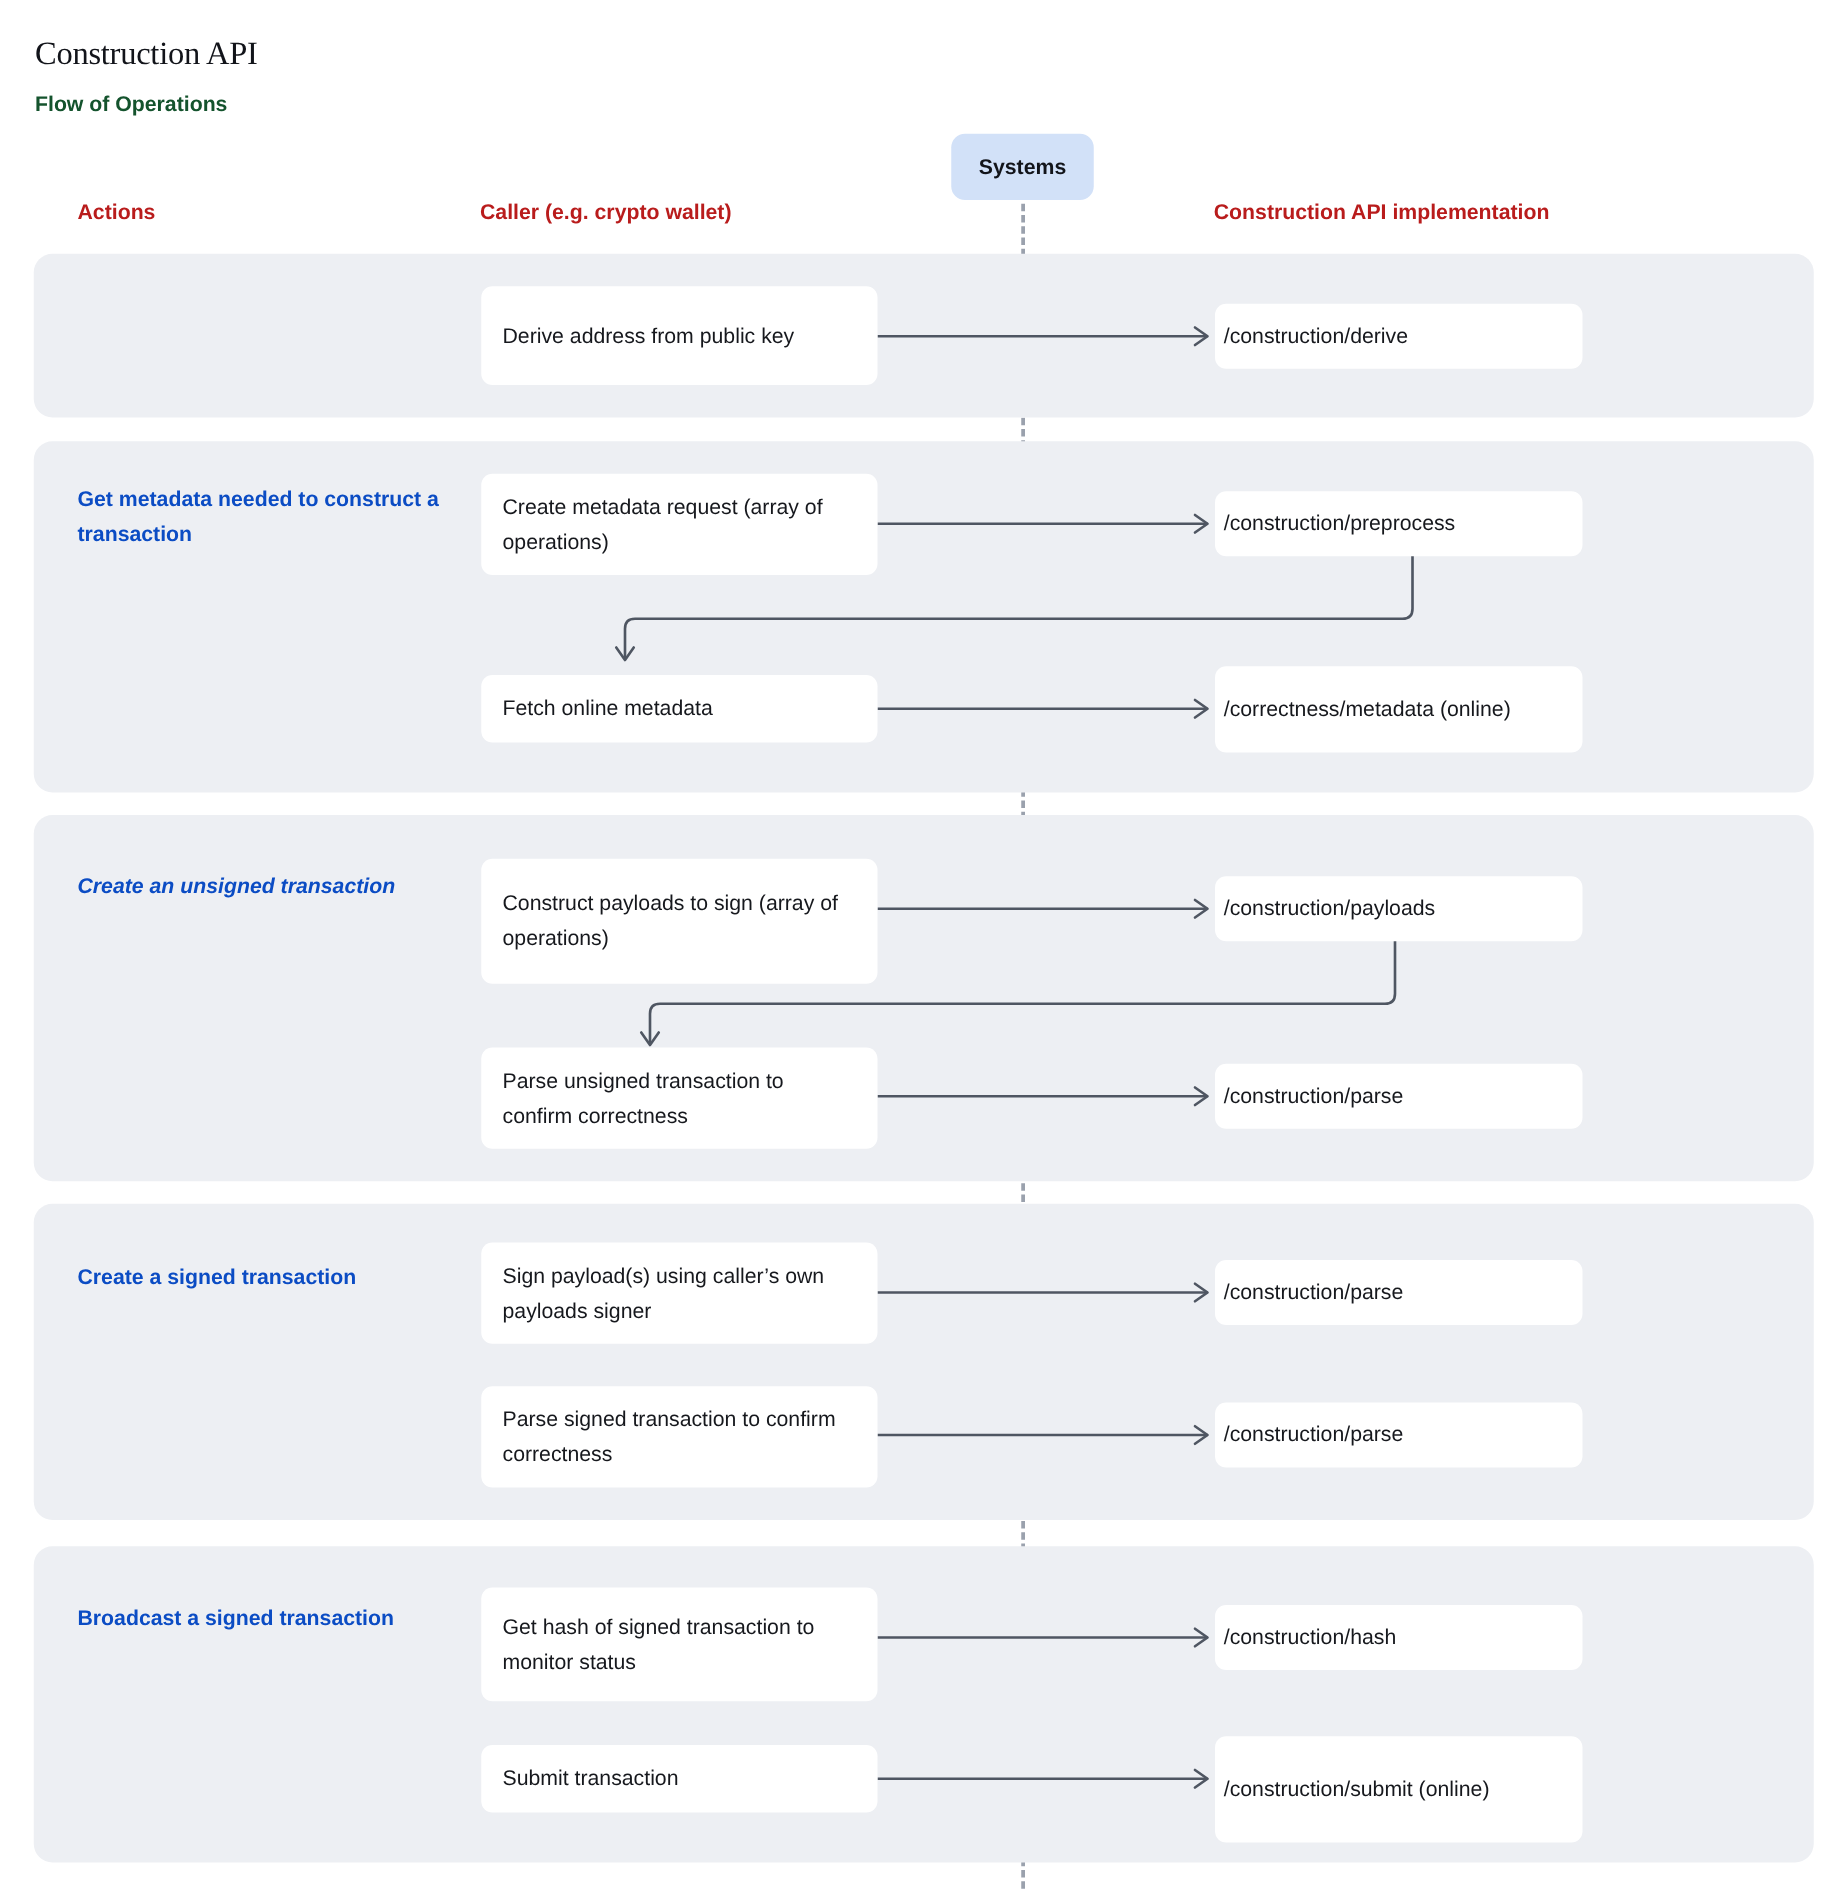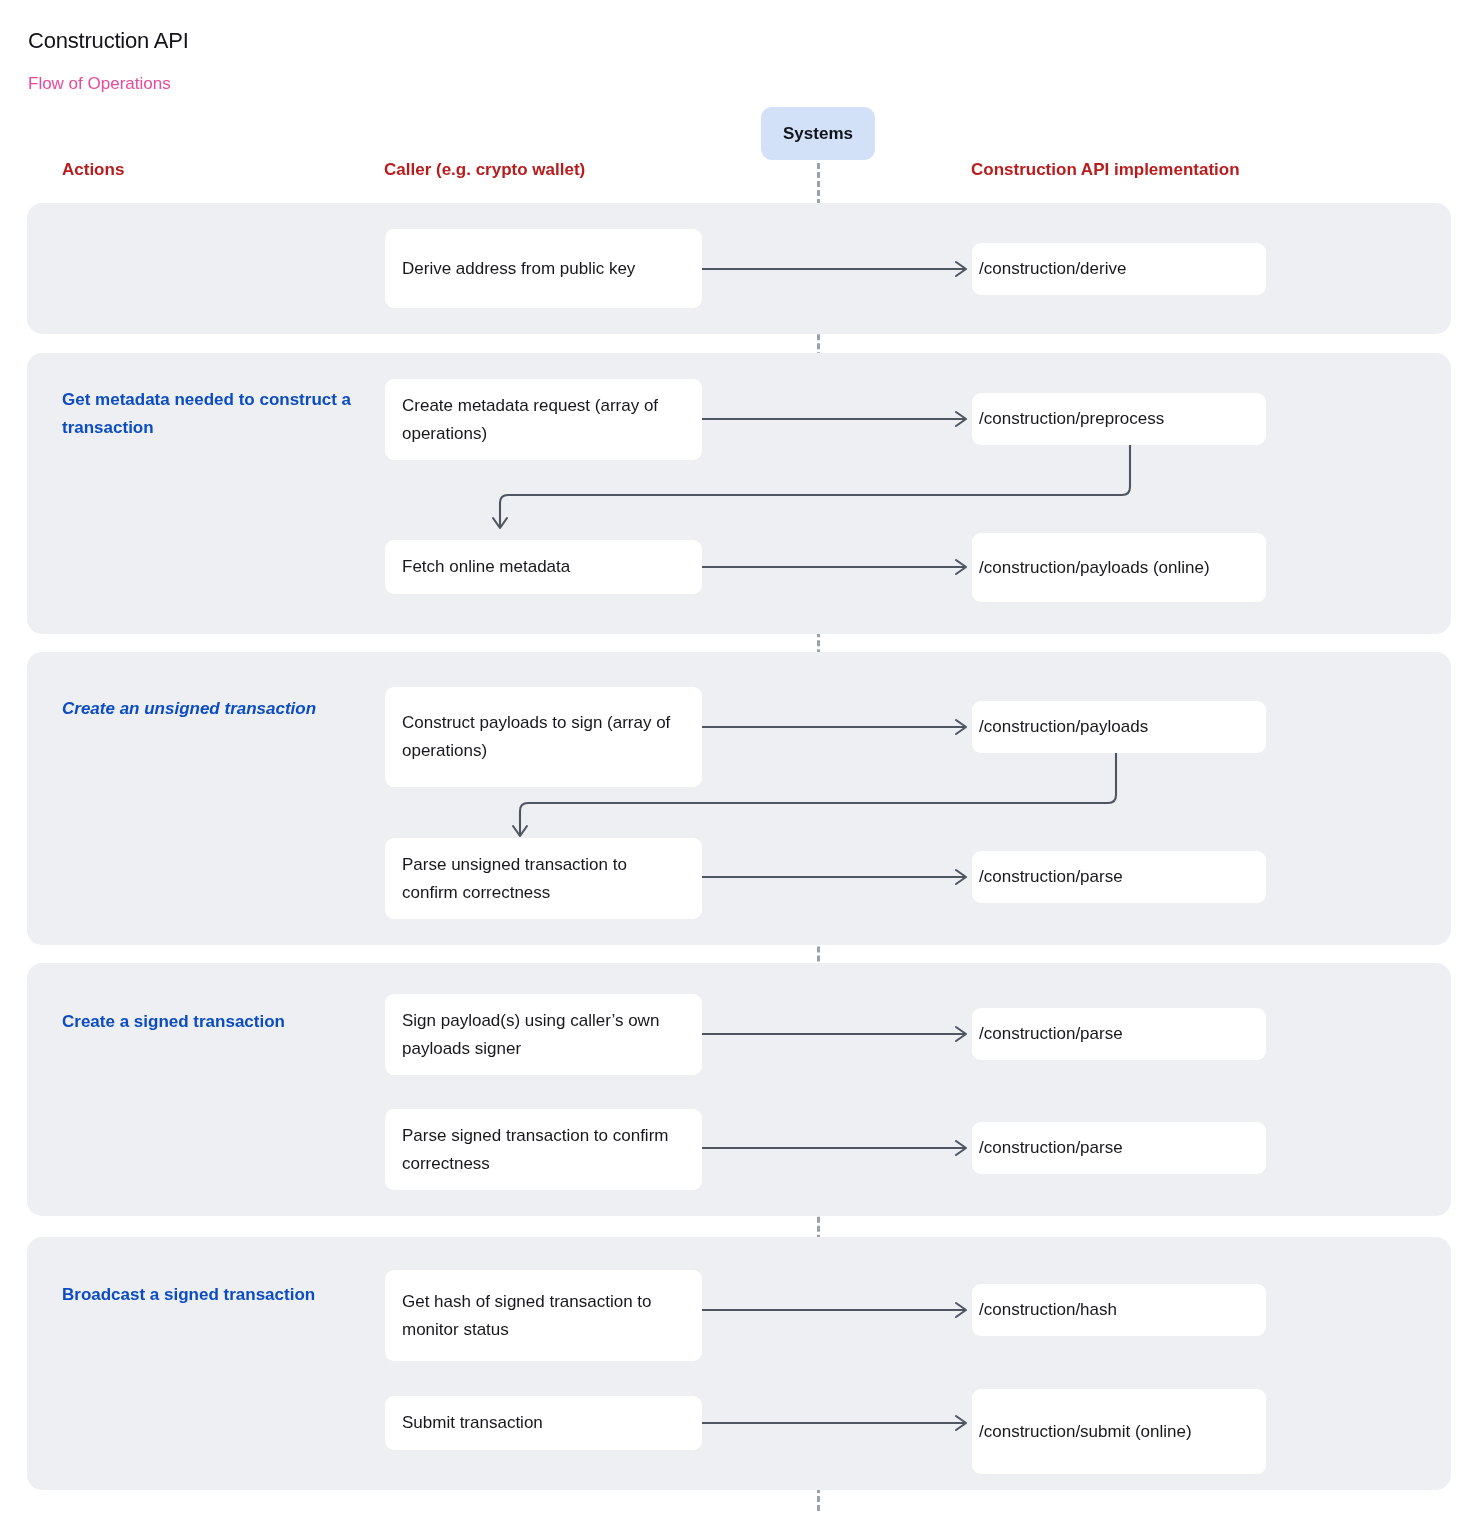--- a/index.html
+++ b/index.html
@@ -14,32 +14,33 @@
     font-family: "Liberation Sans", sans-serif;
     color: #16181d;
     overflow: hidden;
   }
 
   
   #page-title {
     position: absolute;
     left: 28px;
     top: 28px;
-    font-size: 22px;
+    font-size: 26px;
     font-weight: 400;
     letter-spacing: -0.2px;
     color: #12141a;
+    font-family: Liberation Serif, serif;
   }
   #page-subtitle {
     position: absolute;
     left: 28px;
     top: 74px;
     font-size: 17px;
-    font-weight: 400;
-    color: #ec4899;
+    font-weight: 700;
+    color: #14532d;
   }
 
   
   #systems-badge {
     position: absolute;
     left: 761px;
     top: 107px;
     width: 114px;
     height: 53px;
     border-radius: 11px;
@@ -173,21 +174,21 @@
   <line x1="0" y1="16" x2="264" y2="16"></line>
   <polyline class="head" points="254,9 264,16 254,23"></polyline>
 </svg>
 
 <svg class="conn" style="left:492px; top:443px;" width="660" height="100">
   <path d="M 638,0 L 638,44 Q 638,52 630,52 L 16,52 Q 8,52 8,60 L 8,84"></path>
   <polyline class="head" points="1,75 8,85 15,75"></polyline>
 </svg>
 
 <div class="card card-caller" style="top:540px; height:54px;">Fetch online metadata</div>
-<div class="card card-endpoint" style="top:533px; height:69px;">/construction/payloads (online)</div>
+<div class="card card-endpoint" style="top:533px; height:69px;">/correctness/metadata (online)</div>
 
 <svg class="conn" style="left:702px; top:551px;" width="280" height="32">
   <line x1="0" y1="16" x2="264" y2="16"></line>
   <polyline class="head" points="254,9 264,16 254,23"></polyline>
 </svg>
 
 <div class="band" style="top:652px; height:293px;"></div>
 
 <div class="action-label" style="top:695px;font-style:italic;">Create an unsigned transaction</div>
 

